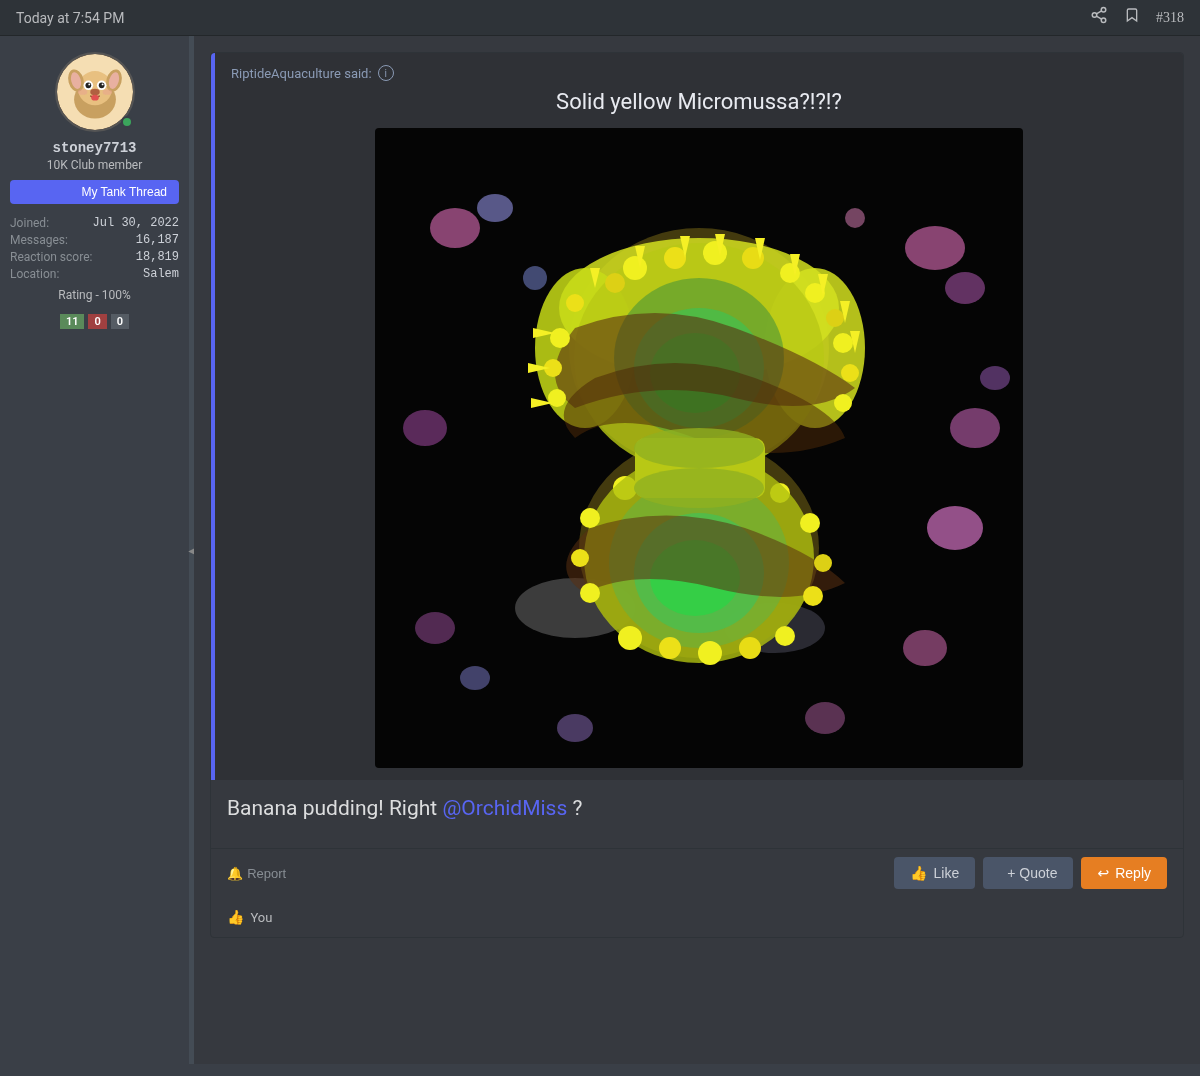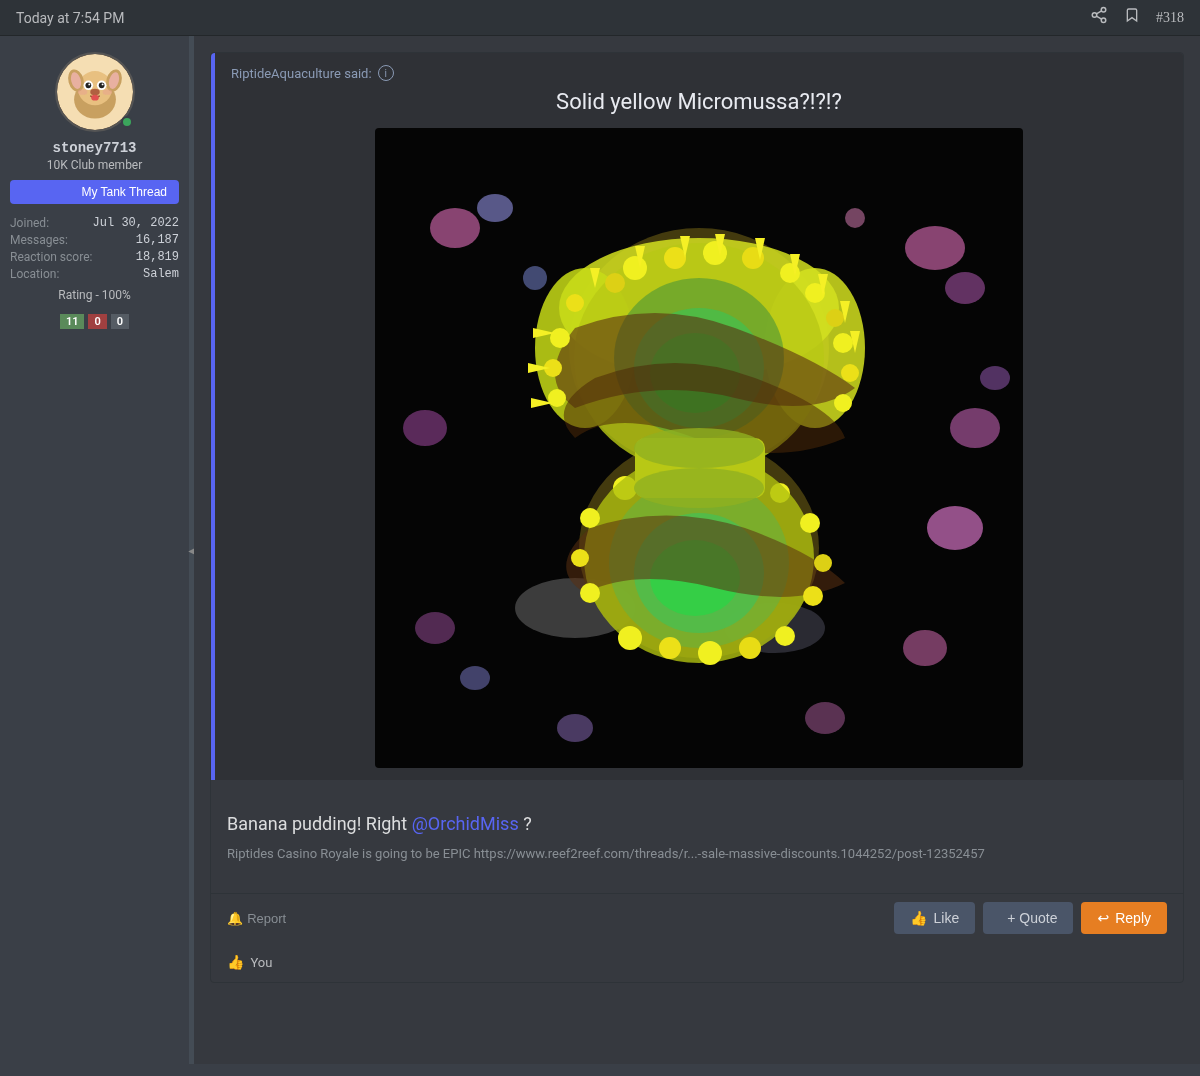--- a/index.html
+++ b/index.html
@@ -197,24 +197,23 @@
       color: #e8eaf0;
       text-align: center;
       margin-bottom: 14px;
     }
 
     
     .post-body {
       padding: 16px;
     }
     .post-text {
-      font-size: 18px;
+      font-size: 21px;
       color: #dcddde;
       margin-bottom: 12px;
-      margin-top: 17px;
     }
     .mention {
       color: #5865f2;
       cursor: pointer;
     }
     .post-link {
       font-size: 13px;
       color: #888e94;
       margin-bottom: 16px;
       word-break: break-all;
@@ -529,21 +528,20 @@
       </div>
 
       <div class="post-body">
         <p class="post-text">
           <span>Banana pudding! Right</span>
           <span> </span>
           <span class="mention">@OrchidMiss</span>
           <span> </span>
           <span>?</span>
         </p>
-        <p class="post-link">Riptides Casino Royale is going to be EPIC https://www.reef2reef.com/threads/r...-sale-massive-discounts.1044252/post-12352457</p>
       </div>
 
       <div class="actions-bar">
         <button class="report-btn">
           <span>🔔</span>
           <span>Report</span>
         </button>
         <div class="action-buttons">
           <button class="btn btn-like">
             <span>👍</span>

